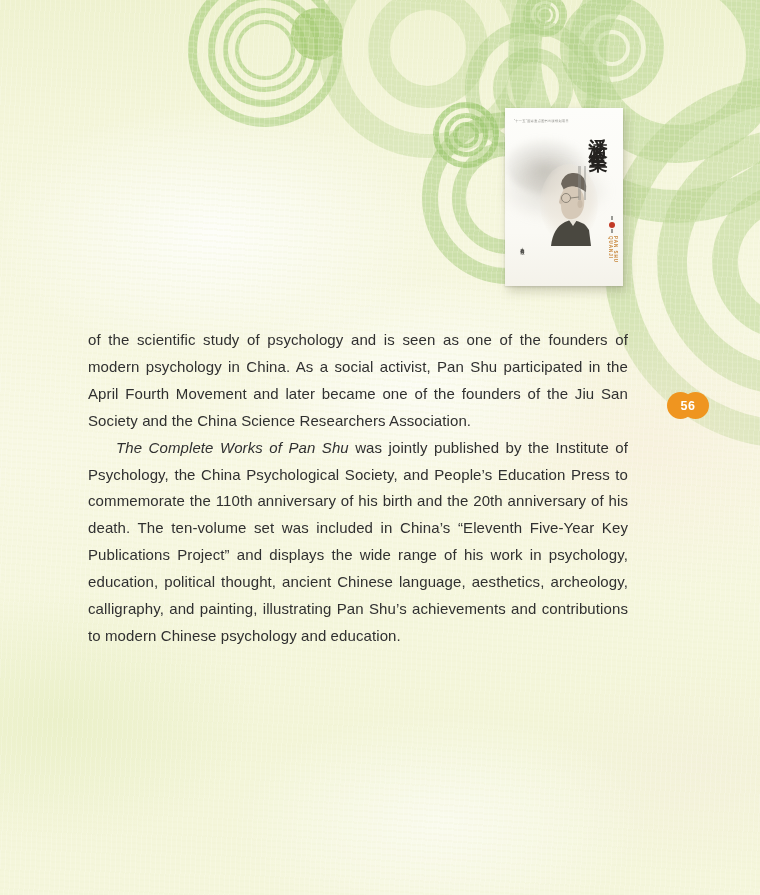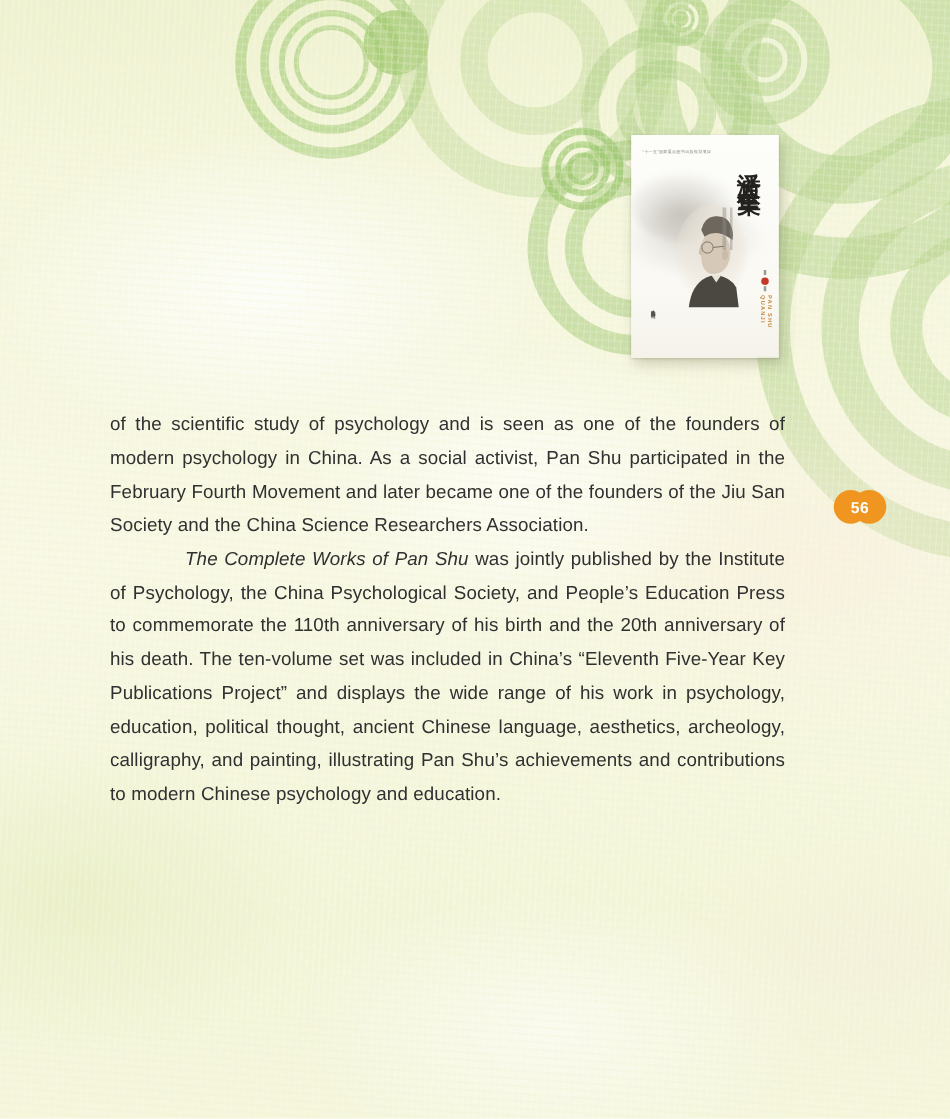--- a/index.html
+++ b/index.html
@@ -68,21 +68,21 @@
     position:absolute;inset:0;display:flex;align-items:center;justify-content:center;
     color:#ffffff;font-size:12.5px;font-weight:700;letter-spacing:.5px;
   }
   
   .text-block{
     position:absolute;left:88px;top:327px;width:540px;z-index:5;
     font-size:15px;line-height:26.9px;color:#303030;letter-spacing:.1px;
   }
   .text-block p{margin:0;text-align:justify;}
   .text-block p.indent{text-indent:28px;}
-  .text-block em{font-style:italic;margin-left:32px;}
+  .text-block em{font-style:italic;}
 </style>
 </head>
 <body>
 
 <div class="page">
 
   <div class="rg" style="left:265px;top:50px;">
     <div class="ring" style="left:-77px;top:-77px;width:154px;height:154px;border:9px solid rgba(155,198,110,.55);"></div>
     <div class="ring" style="left:-57px;top:-57px;width:114px;height:114px;border:7px solid rgba(155,198,110,.55);"></div>
     <div class="ring" style="left:-42px;top:-42px;width:84px;height:84px;border:5px solid rgba(155,198,110,.55);"></div>
@@ -182,17 +182,17 @@
     <div class="publisher vtext">人民教育出版社</div>
   </div>
 
   <div class="badge">
     <div class="c c1"></div>
     <div class="c c2"></div>
     <div class="num">56</div>
   </div>
 
   <div class="text-block">
-    <p>of the scientific study of psychology and is seen as one of the founders of modern psychology in China. As a social activist, Pan Shu participated in the February Fourth Movement and later became one of the founders of the Jiu San Society and the China Science Researchers Association.</p>
+    <p>of the scientific study of psychology and is seen as one of the founders of modern psychology in China. As a social activist, Pan Shu participated in the April Fourth Movement and later became one of the founders of the Jiu San Society and the China Science Researchers Association.</p>
     <p class="indent"><em>The Complete Works of Pan Shu</em><span> was jointly published by the Institute of Psychology, the China Psychological Society, and People’s Education Press to commemorate the 110th anniversary of his birth and the 20th anniversary of his death. The ten-volume set was included in China’s “Eleventh Five-Year Key Publications Project” and displays the wide range of his work in psychology, education, political thought, ancient Chinese language, aesthetics, archeology, calligraphy, and painting, illustrating Pan Shu’s achievements and contributions to modern Chinese psychology and education.</span></p>
   </div>
 
 </div>
 
 </body></html>

